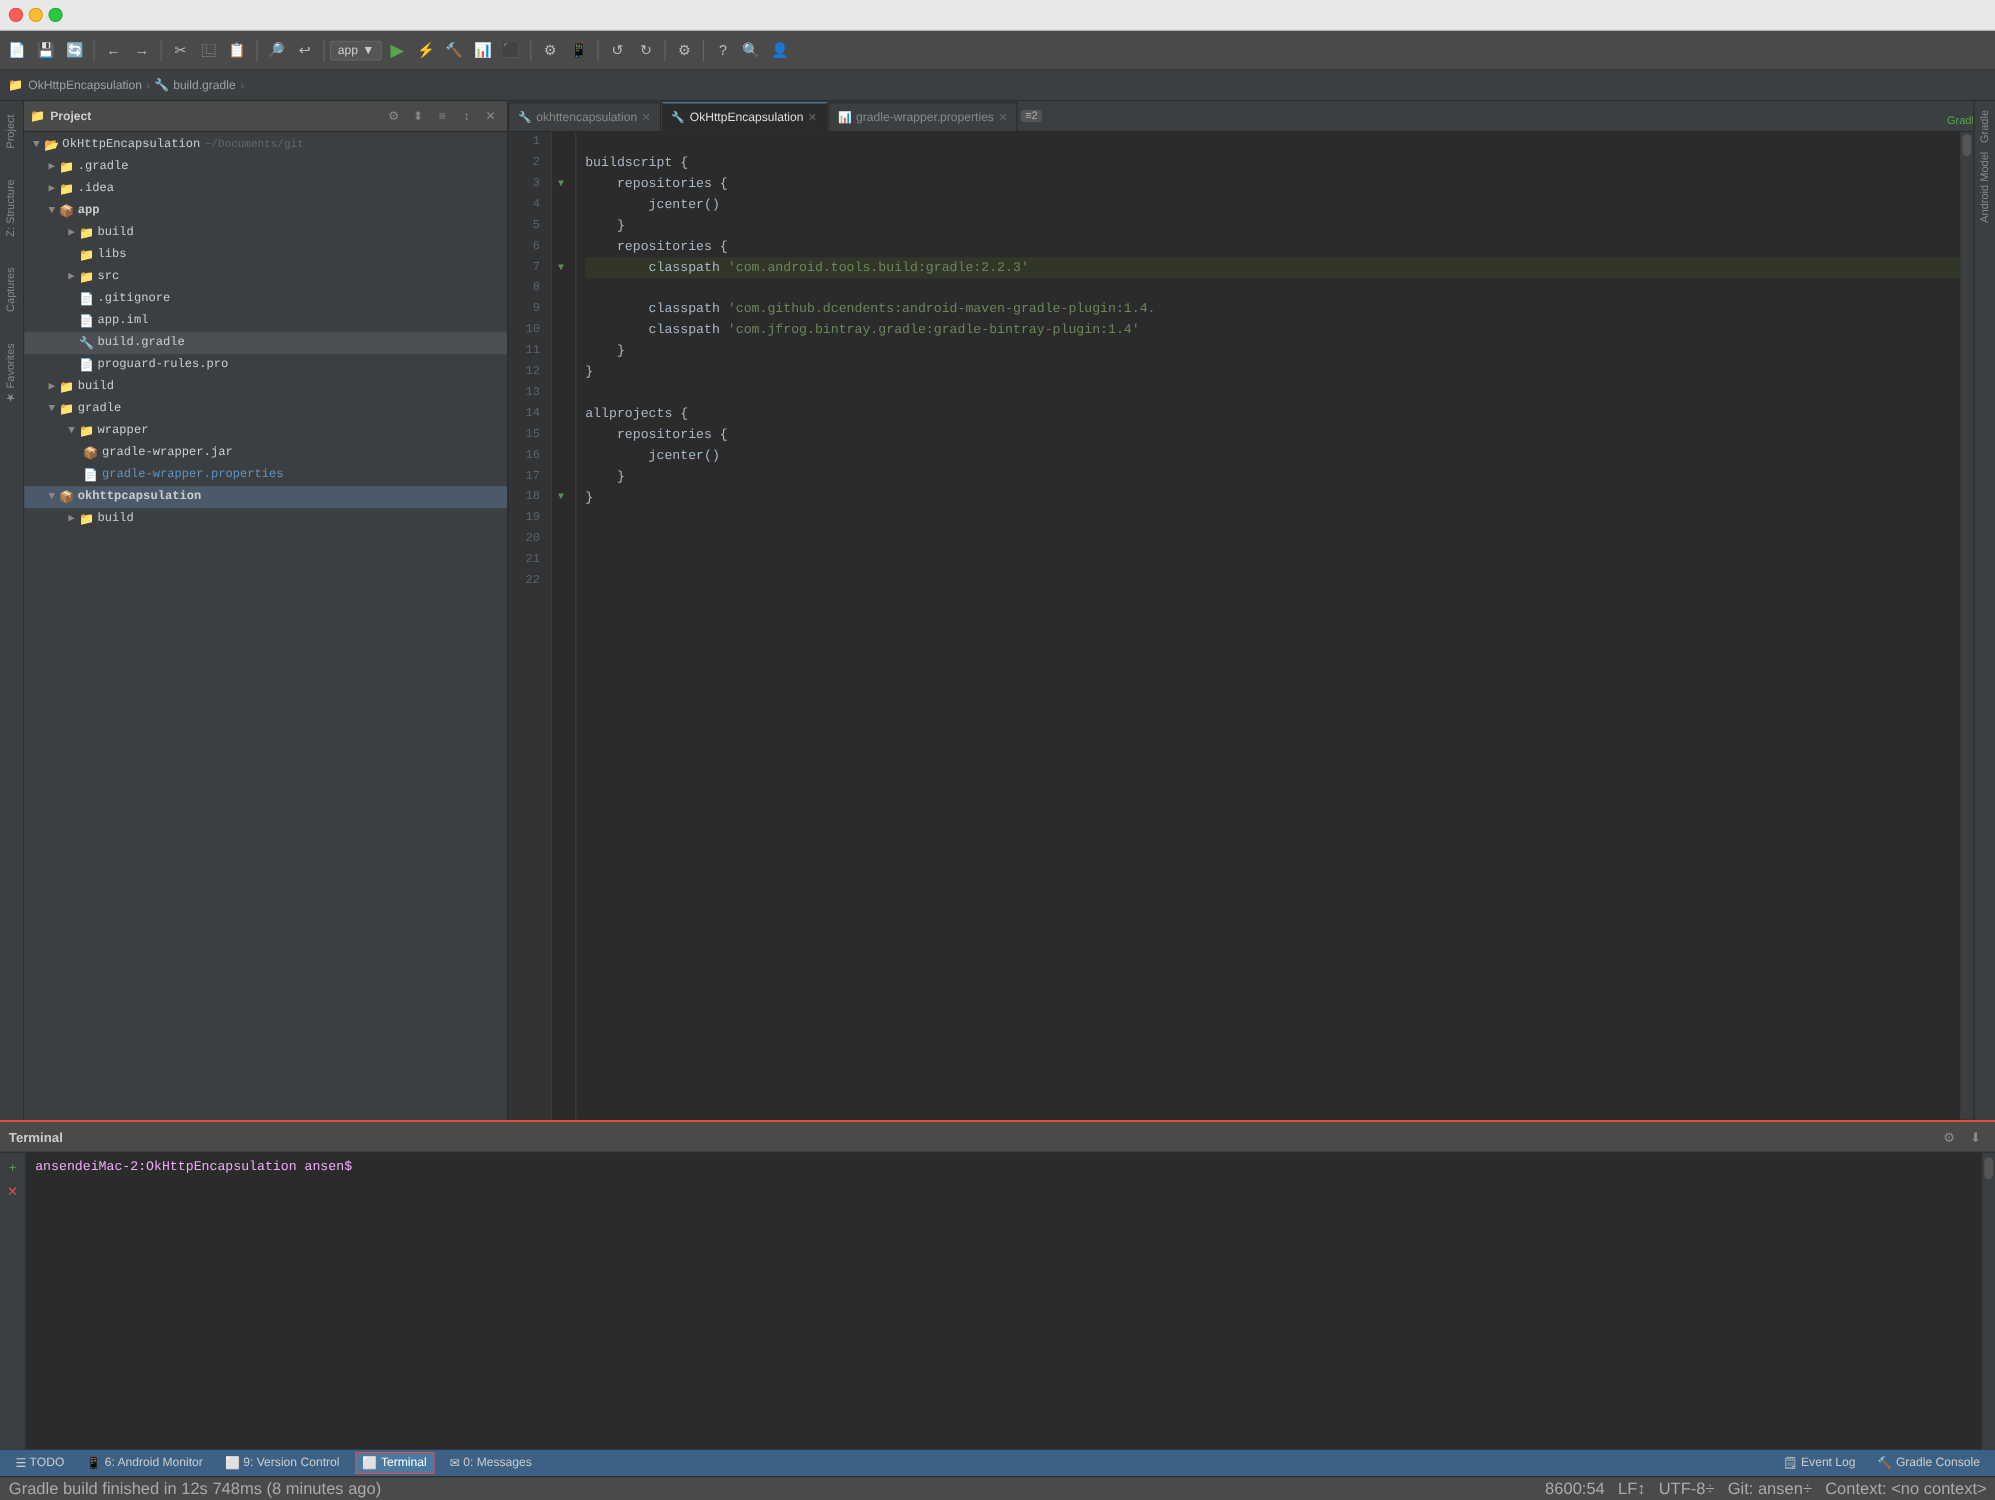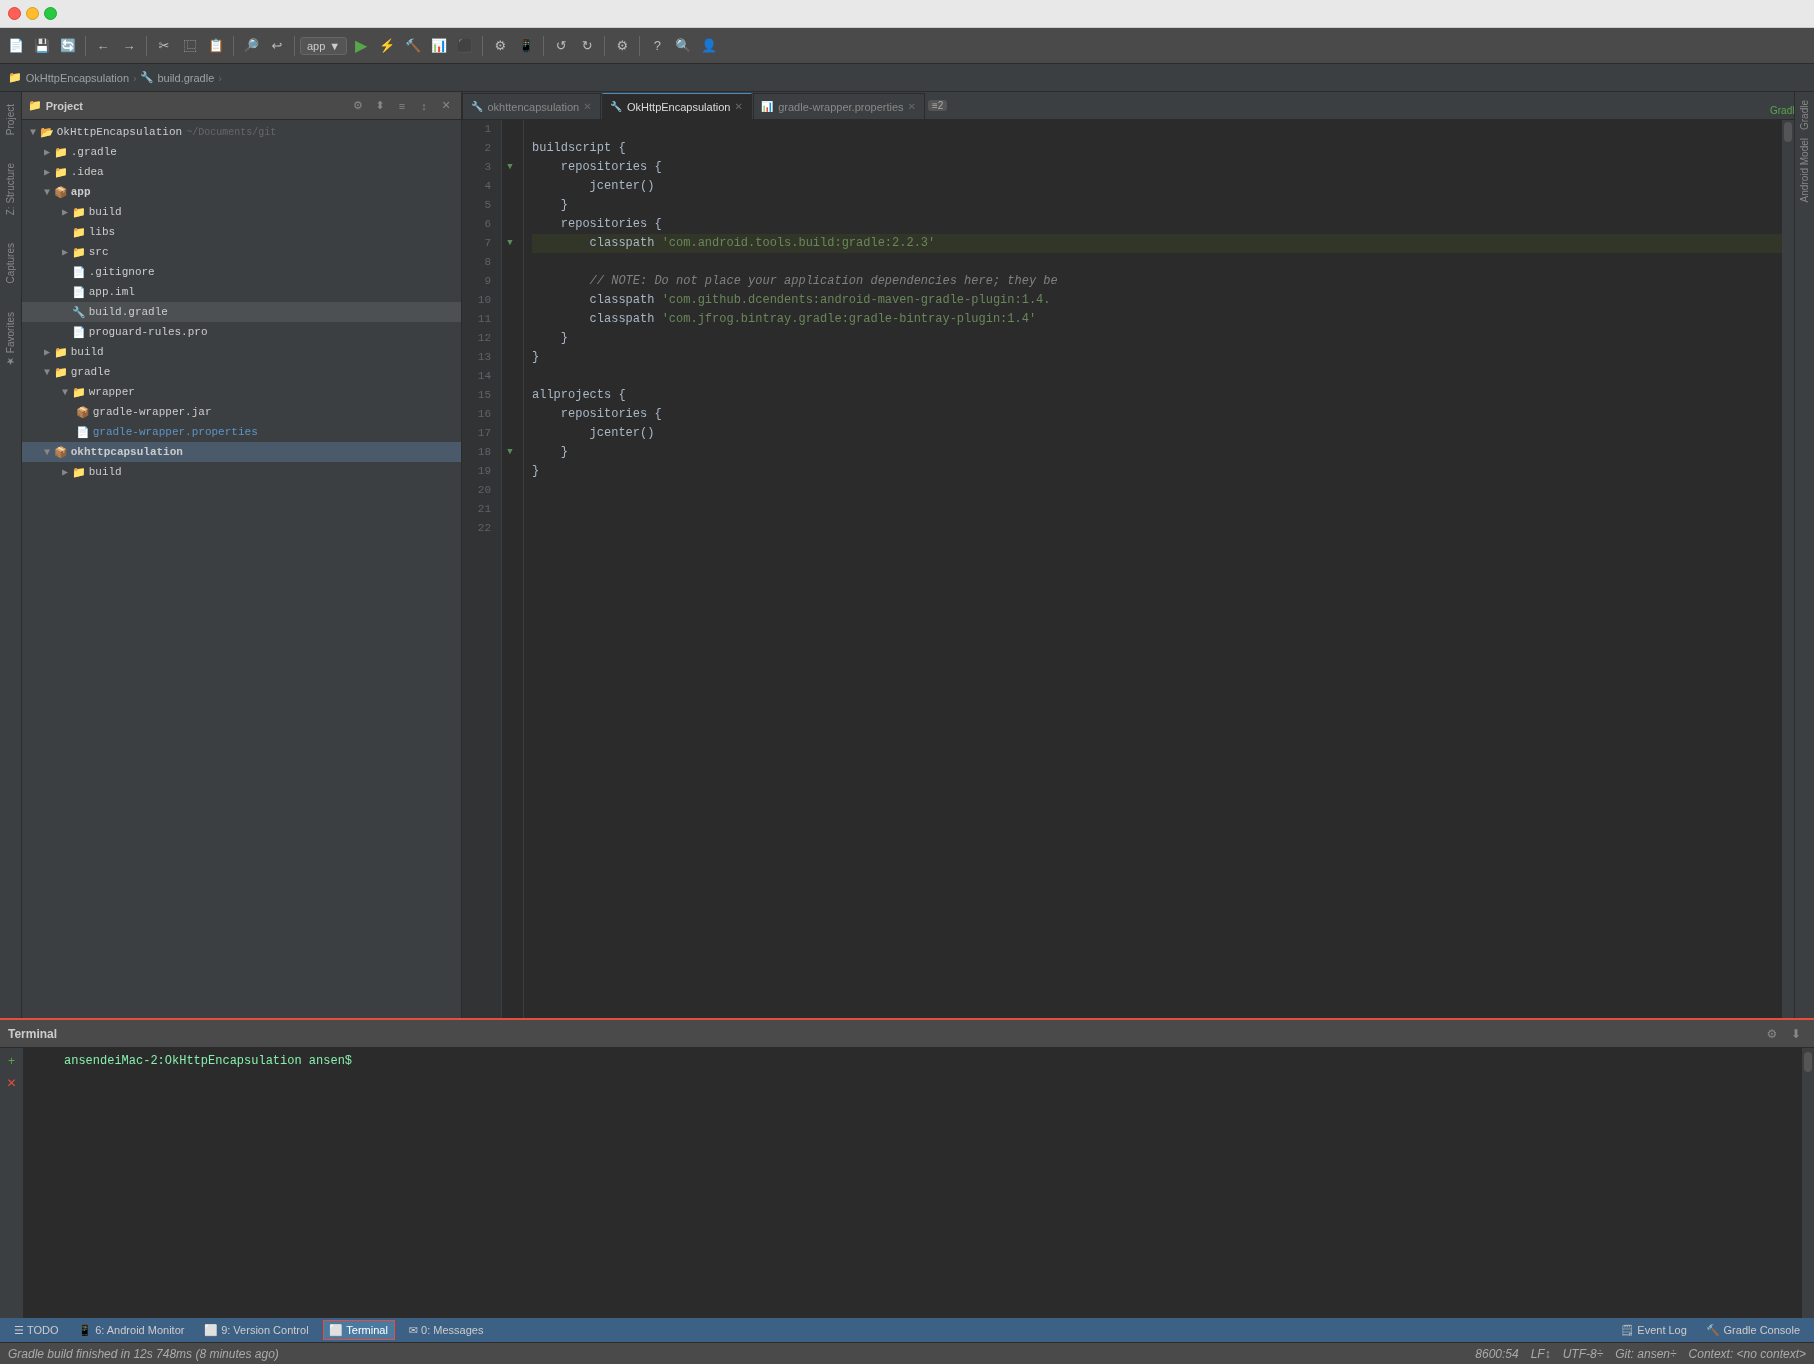--- a/index.html
+++ b/index.html
@@ -303,21 +303,21 @@
     .term-side-btn.green { color: #57a64a; }
     .term-side-btn.red { color: #e74c3c; }
     .terminal-content {
       flex: 1;
       padding: 4px 8px;
       font-family: 'Menlo', 'Courier New', monospace;
       font-size: 12px;
       color: #a9b7c6;
       line-height: 18px;
     }
-    .terminal-prompt { color: #86efac; margin-left: 32px; }
+    .terminal-prompt { color: #f0abfc; }
     .terminal-right-scrollbar {
       width: 12px;
       background: #3c3f41;
     }
     
     .bottom-toolbar {
       height: 24px;
       background: #3d6185;
       display: flex;
       align-items: center;
@@ -347,25 +347,24 @@
       font-size: 11px;
       color: #ccc;
     }
     
     .status-bar {
       height: 22px;
       background: #4a4a4a;
       display: flex;
       align-items: center;
       padding: 0 8px;
-      font-size: 12px;
+      font-size: 15px;
       color: #aaa;
       gap: 8px;
       border-top: 1px solid #2b2b2b;
-      font-style: italic;
     }
     .status-right { margin-left: auto; display: flex; gap: 12px; }
 
     
     .side-tab-vertical {
       writing-mode: vertical-rl;
       text-orientation: mixed;
       transform: rotate(180deg);
       font-size: 10px;
       color: #888;
@@ -674,21 +673,20 @@
       </div>
       <div class="code-content">
         <div class="code-line"></div>
         <div class="code-line"><span class="c-normal">buildscript {</span></div>
         <div class="code-line"><span class="c-normal">    repositories {</span></div>
         <div class="code-line"><span class="c-normal">        jcenter()</span></div>
         <div class="code-line"><span class="c-normal">    }</span></div>
         <div class="code-line"><span class="c-normal">    repositories {</span></div>
         <div class="code-line highlighted-line"><span class="c-normal">        classpath </span><span class="c-string">'com.android.tools.build:gradle:2.2.3'</span></div>
         <div class="code-line"></div>
-        <div class="code-line"><span class="c-comment">        // NOTE: Do not place your application dependencies here; they be</span></div>
         <div class="code-line"><span class="c-normal">        classpath </span><span class="c-string">'com.github.dcendents:android-maven-gradle-plugin:1.4.</span></div>
         <div class="code-line"><span class="c-normal">        classpath </span><span class="c-string">'com.jfrog.bintray.gradle:gradle-bintray-plugin:1.4'</span></div>
         <div class="code-line"><span class="c-normal">    }</span></div>
         <div class="code-line"><span class="c-normal">}</span></div>
         <div class="code-line"></div>
         <div class="code-line"><span class="c-normal">allprojects {</span></div>
         <div class="code-line"><span class="c-normal">    repositories {</span></div>
         <div class="code-line"><span class="c-normal">        jcenter()</span></div>
         <div class="code-line"><span class="c-normal">    }</span></div>
         <div class="code-line"><span class="c-normal">}</span></div>

